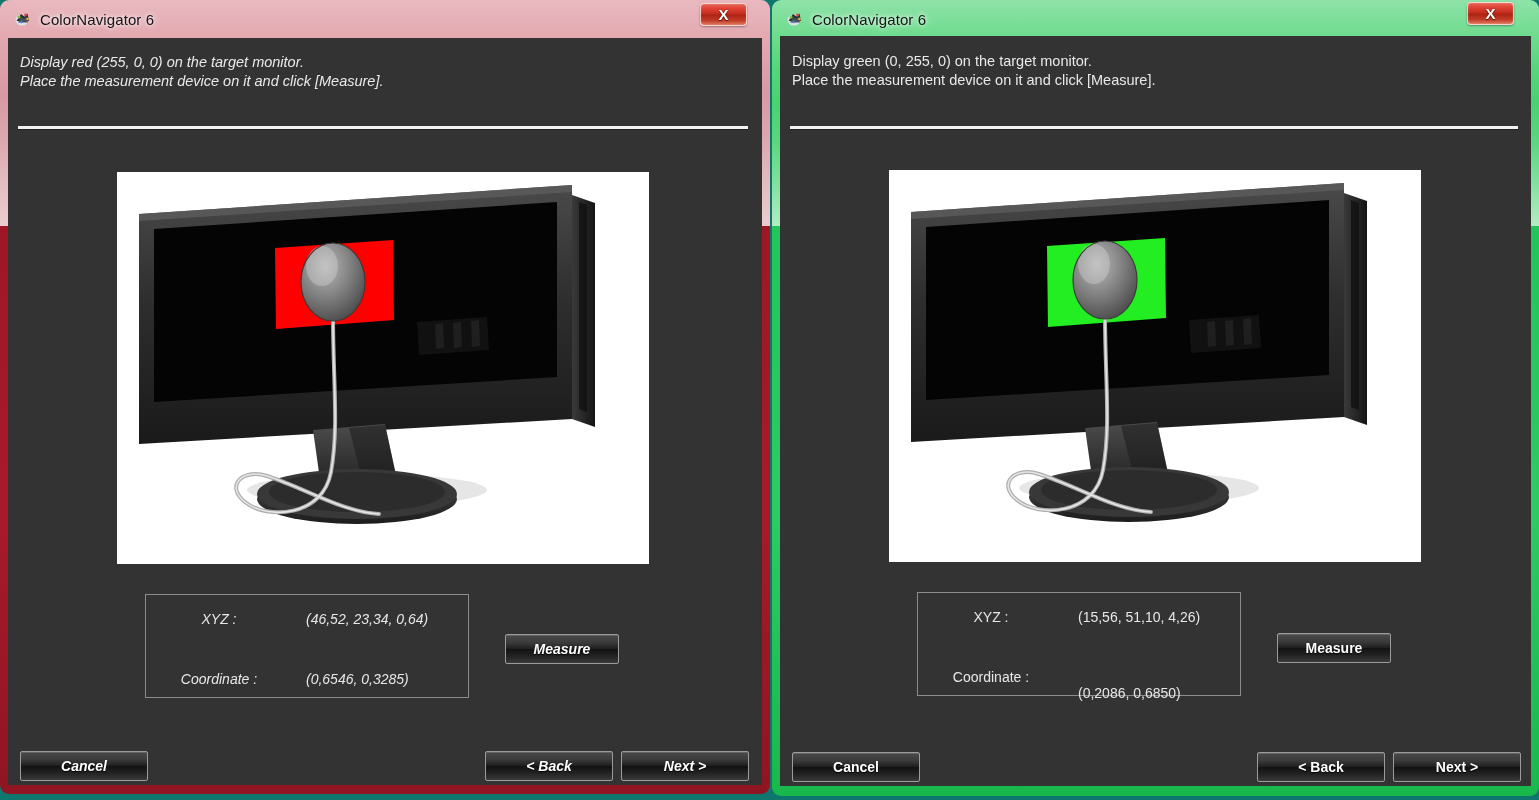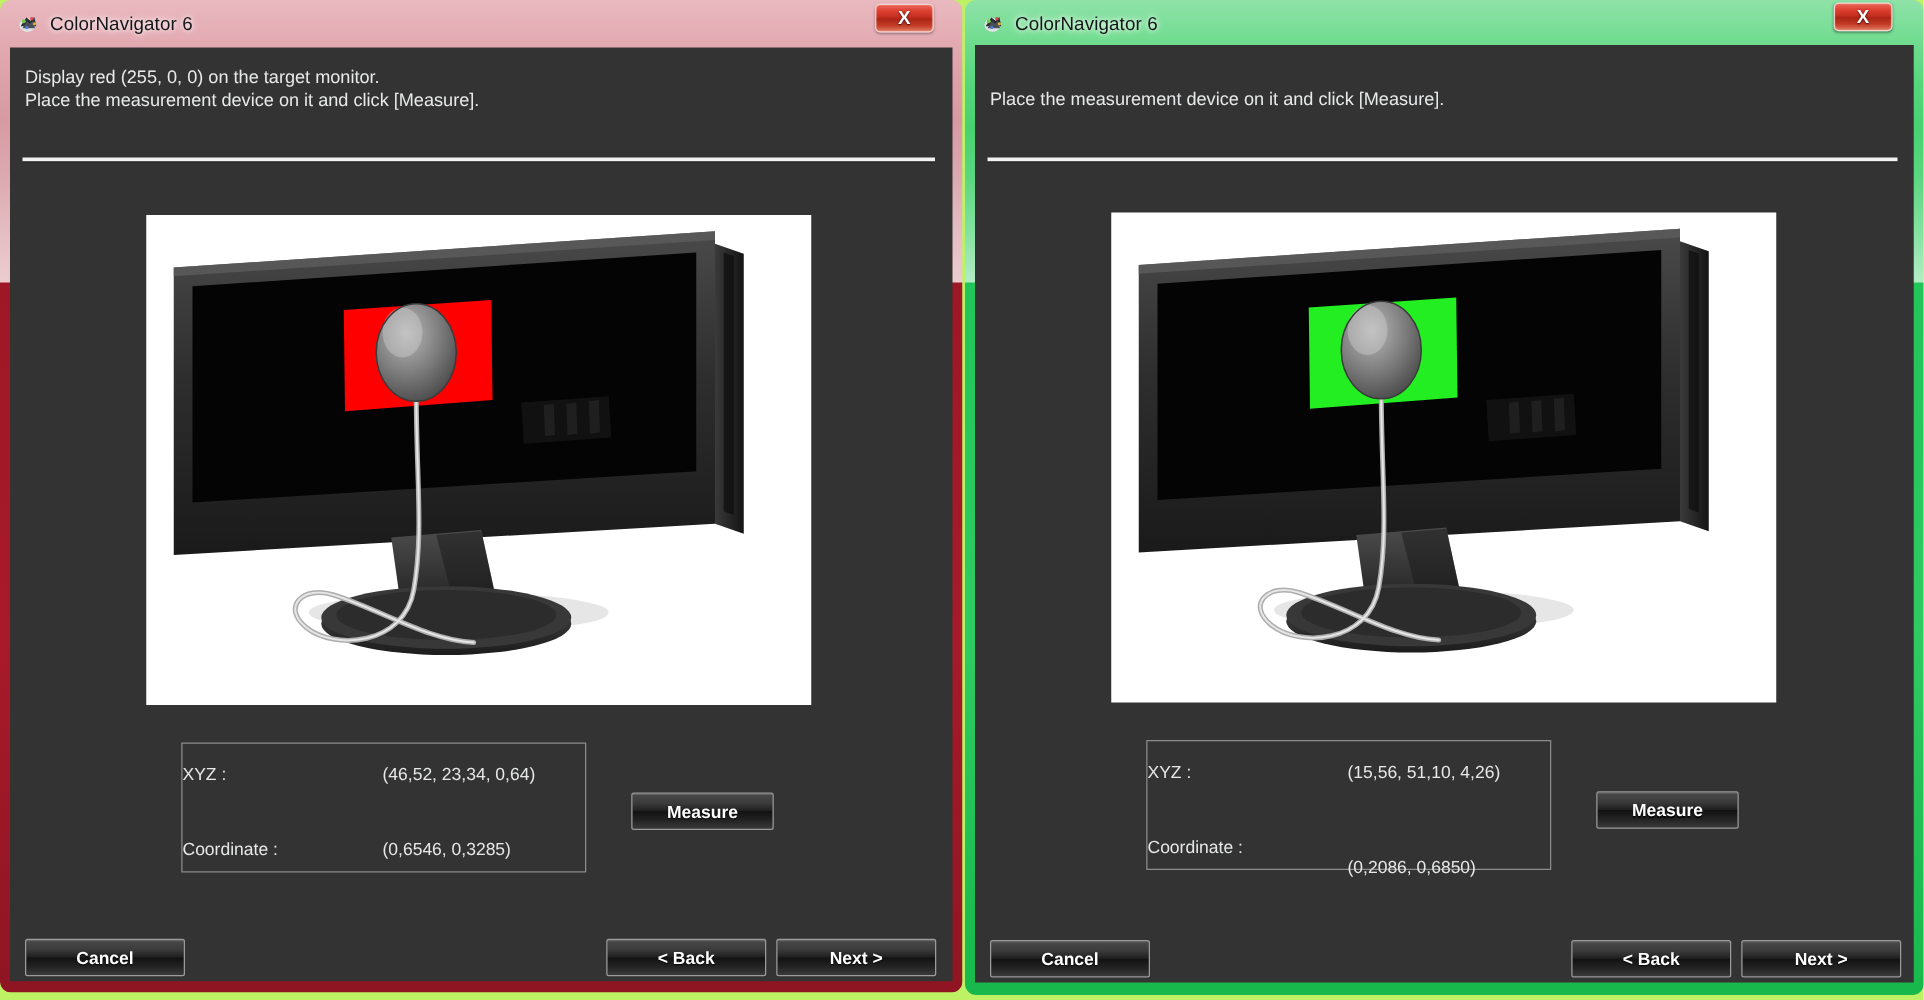--- a/index.html
+++ b/index.html
@@ -9,21 +9,21 @@
     height: 800px;
     overflow: hidden;
     background: #ffffff;
     font-family: "Liberation Sans", sans-serif;
   }
 
   .desktop {
     position: relative;
     width: 1539px;
     height: 800px;
-    background: #bef264;
+    background: #0f766e;
   }
 
   
   .window {
     position: absolute;
     overflow: hidden;
   }
 
   
   .frame-glass {
@@ -145,21 +145,21 @@
     border: 1px solid #8c8c8c;
     background: #333333;
   }
   .val-row {
     position: absolute;
     display: flex;
     white-space: nowrap;
     color: #e6e7e8;
     font-size: 14px;
   }
-  .val-label { text-align: left; }
+  .val-label { text-align: center; }
   .val-num { }
 
   
   .btn {
     position: absolute;
     border: 1px solid #9b9b9b;
     border-radius: 2px;
     background: linear-gradient(180deg,
       #4a4a4a 0%, #3a3a3a 28%, #1f1f1f 49%,
       #121212 51%, #232323 76%, #3a3a3a 100%);
@@ -199,21 +199,21 @@
           <circle cx="7.5" cy="12" r="1.3" fill="#4a7fd9"></circle>
         </svg>
       </span>
       <span class="title-text">ColorNavigator 6</span>
     </div>
 
     <div class="close-btn" style="left:700px; top:3px;">
       <span class="close-x">X</span>
     </div>
 
-    <div class="client" style="left:8px; top:38px; width:754px; height:747px;">
+    <div class="client" style="left:8px; top:38px; width:754px; height:747px;font-style:italic;">
 
       <div class="instructions" style="left:12px; top:15px;">Display red (255, 0, 0) on the target monitor.</div>
       <div class="instructions" style="left:12px; top:34px;">Place the measurement device on it and click [Measure].</div>
 
       <div class="hr" style="left:10px; top:88px; width:730px;"></div>
 
       <div class="photo" style="left:109px; top:134px; width:532px; height:392px;">
         <svg width="532" height="392" viewBox="0 0 532 392" class="monitor-svg">
           <defs>
             <linearGradient id="bezelR" x1="0" y1="0" x2="0" y2="1">
@@ -324,20 +324,21 @@
       </span>
       <span class="title-text">ColorNavigator 6</span>
     </div>
 
     <div class="close-btn" style="left:695px; top:2px;">
       <span class="close-x">X</span>
     </div>
 
     <div class="client" style="left:8px; top:36px; width:751px; height:750px;">
 
+      <div class="instructions" style="left:12px; top:16px;">Display green (0, 255, 0) on the target monitor.</div>
       <div class="instructions" style="left:12px; top:35px;">Place the measurement device on it and click [Measure].</div>
 
       <div class="hr" style="left:10px; top:90px; width:728px;"></div>
 
       <div class="photo" style="left:109px; top:134px; width:532px; height:392px;">
         <svg width="532" height="392" viewBox="0 0 532 392" class="monitor-svg">
           <defs>
             <linearGradient id="bezelG" x1="0" y1="0" x2="0" y2="1">
               <stop offset="0%" stop-color="#4a4a4a"></stop>
               <stop offset="45%" stop-color="#2e2e2e"></stop>

